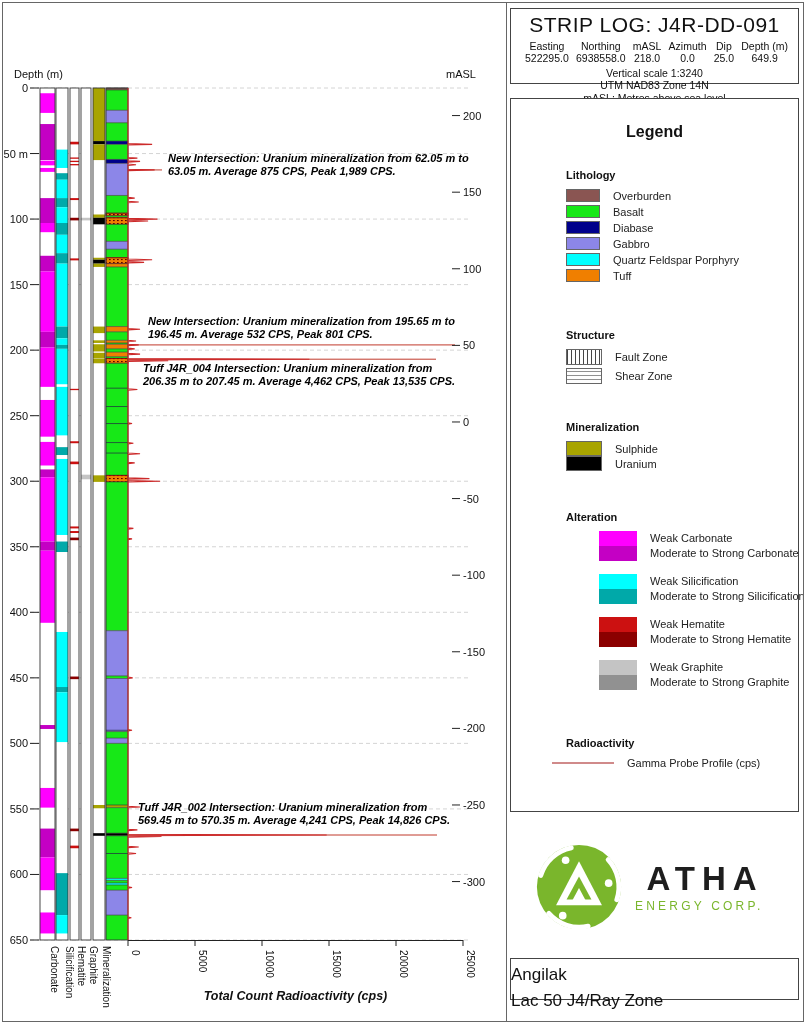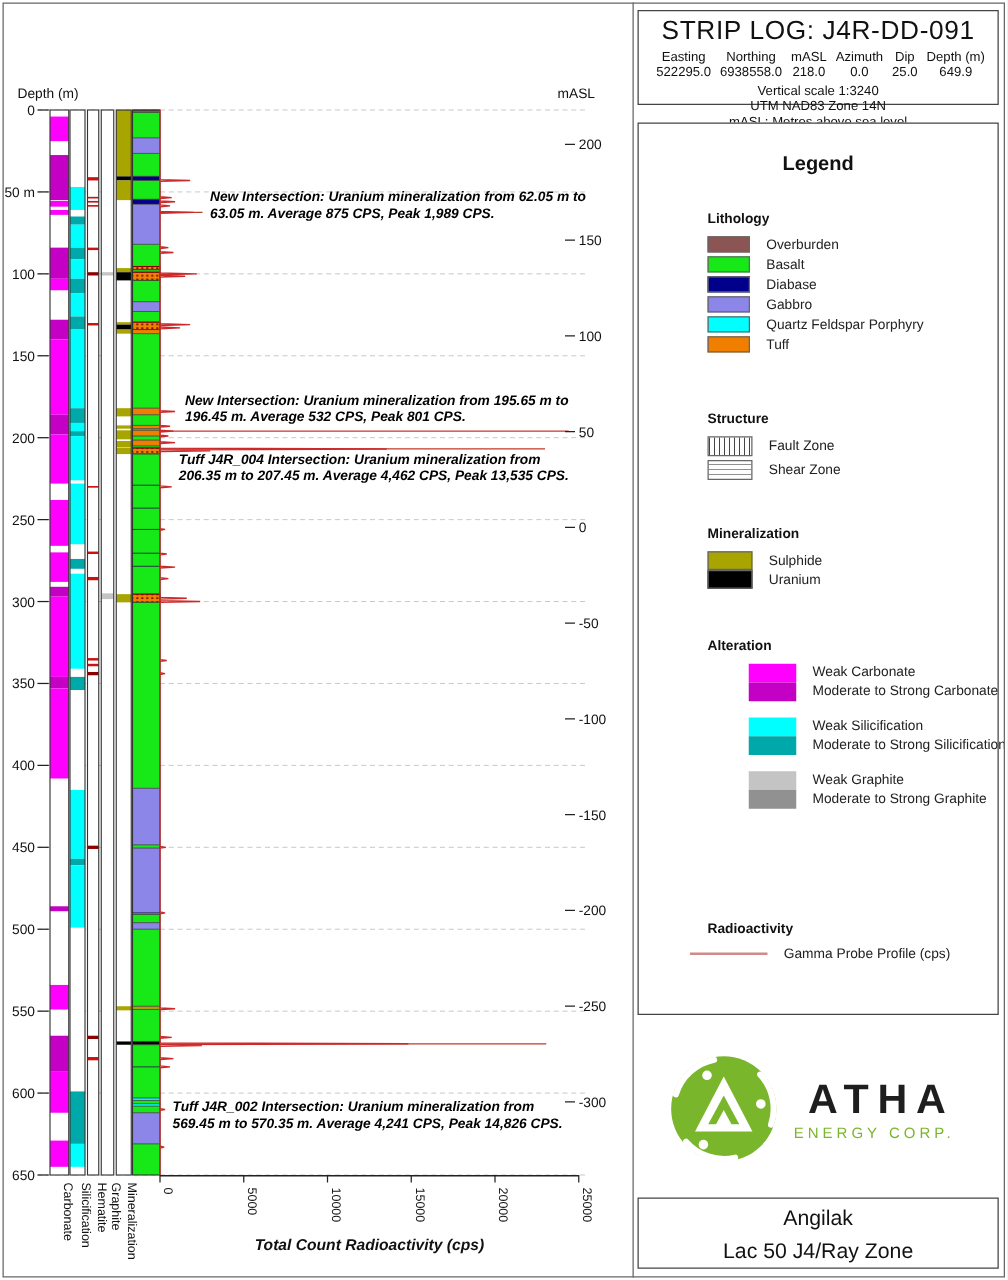--- a/index.html
+++ b/index.html
@@ -33,21 +33,21 @@
   .alt-group{display:flex;margin-bottom:13px;margin-left:33px;}
   .alt-swatches{width:38px;flex:0 0 auto;}
   .alt-swatches div{width:38px;height:15px;}
   .alt-labels{margin-left:13px;}
   .alt-labels div{font-size:11px;color:#222;line-height:15px;white-space:nowrap;}
   .gamma-line{width:62px;height:0;border-top:2px solid #d08a8a;flex:0 0 auto;margin-left:-14px;}
   .logo{position:absolute;top:744px;left:24px;display:flex;align-items:center;text-align:right;}
   .logo-text{margin-left:12px;}
   .logo-name{font-size:33px;font-weight:bold;letter-spacing:7px;color:#1e1e1e;line-height:1;}
   .logo-sub{font-size:12px;letter-spacing:3.2px;color:#7ab62c;margin-top:4px;}
-  .footer-box{top:958px;height:57px;text-align:center;}
+  .footer-box{top:958px;height:42px;}
   .ft-line{font-size:17px;color:#111;line-height:1.55;}
   .ft-line:first-child{margin-top:3px;}
 </style>
 </head>
 <body>
 
 <div class="page">
   <svg id="log-svg" width="506" height="1024">
       <defs>
         <pattern id="mindots" width="4" height="3" patternUnits="userSpaceOnUse">
@@ -359,21 +359,21 @@
         <text x="0" y="0" font-family="Liberation Sans, sans-serif" fill="#111" font-size="10" transform="translate(65.5,946) rotate(90)">Silicification</text>
         <text x="0" y="0" font-family="Liberation Sans, sans-serif" fill="#111" font-size="10" transform="translate(78,946) rotate(90)">Hematite</text>
         <text x="0" y="0" font-family="Liberation Sans, sans-serif" fill="#111" font-size="10" transform="translate(89.5,946) rotate(90)">Graphite</text>
         <text x="0" y="0" font-family="Liberation Sans, sans-serif" fill="#111" font-size="10" transform="translate(102.5,946) rotate(90)">Mineralization</text>
       </g>
     </svg>
   <div id="annotations-layer">
       <div class="annotation" style="left: 168px; top: 152px;">New Intersection: Uranium mineralization from 62.05 m to 63.05 m. Average 875 CPS, Peak 1,989 CPS.</div>
       <div class="annotation" style="left: 148px; top: 315px;">New Intersection: Uranium mineralization from 195.65 m to 196.45 m. Average 532 CPS, Peak 801 CPS.</div>
       <div class="annotation" style="left: 143px; top: 362px;">Tuff J4R_004 Intersection: Uranium mineralization from 206.35 m to 207.45 m. Average 4,462 CPS, Peak 13,535 CPS.</div>
-      <div class="annotation" style="left: 138px; top: 880px;">Tuff J4R_002 Intersection: Uranium mineralization from 569.45 m to 570.35 m. Average 4,241 CPS, Peak 14,826 CPS.</div>
+      <div class="annotation" style="left: 138px; top: 801px;">Tuff J4R_002 Intersection: Uranium mineralization from 569.45 m to 570.35 m. Average 4,241 CPS, Peak 14,826 CPS.</div>
     </div>
 
   <div class="box header-box">
     <div class="hdr-title">STRIP LOG: J4R-DD-091</div>
     <div class="hdr-info" id="hdr-info">
         <div class="hdr-col">
           <div class="lbl">Easting</div>
           <div class="val">522295.0</div>
         </div>
         <div class="hdr-col">
@@ -468,20 +468,30 @@
           </div>
         </div>
         <div class="alt-group">
           <div class="alt-swatches">
             <div style="background: rgb(0, 255, 255);"></div>
             <div style="background: rgb(0, 169, 169);"></div>
           </div>
           <div class="alt-labels">
             <div>Weak Silicification</div>
             <div>Moderate to Strong Silicification</div>
+          </div>
+        </div>
+        <div class="alt-group">
+          <div class="alt-swatches">
+            <div style="background: rgb(204, 17, 17);"></div>
+            <div style="background: rgb(139, 0, 0);"></div>
+          </div>
+          <div class="alt-labels">
+            <div>Weak Hematite</div>
+            <div>Moderate to Strong Hematite</div>
           </div>
         </div>
         <div class="alt-group">
           <div class="alt-swatches">
             <div style="background: rgb(196, 196, 196);"></div>
             <div style="background: rgb(145, 145, 145);"></div>
           </div>
           <div class="alt-labels">
             <div>Weak Graphite</div>
             <div>Moderate to Strong Graphite</div>

